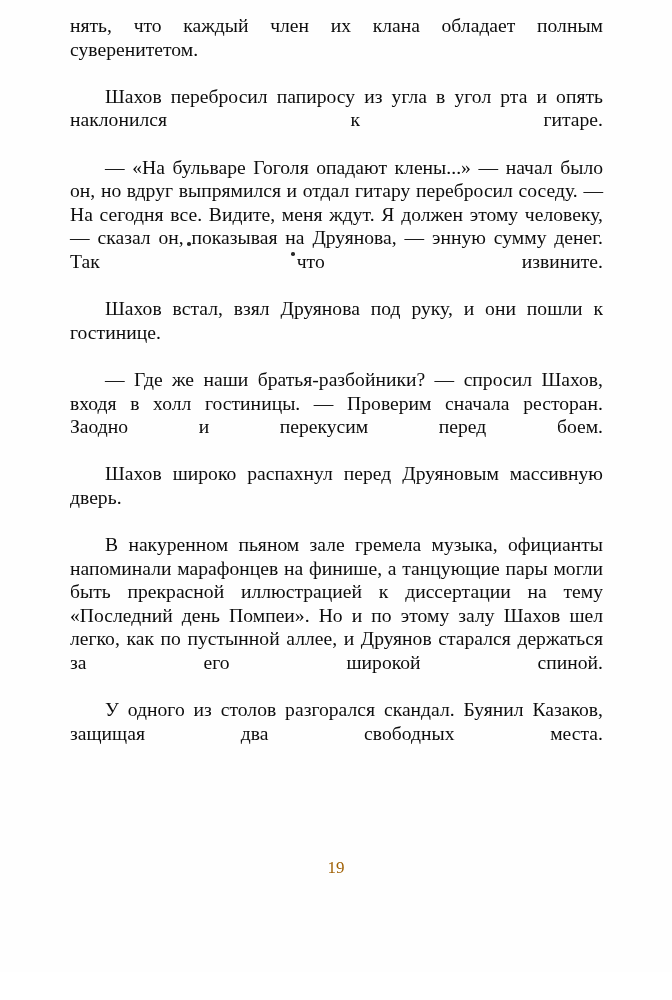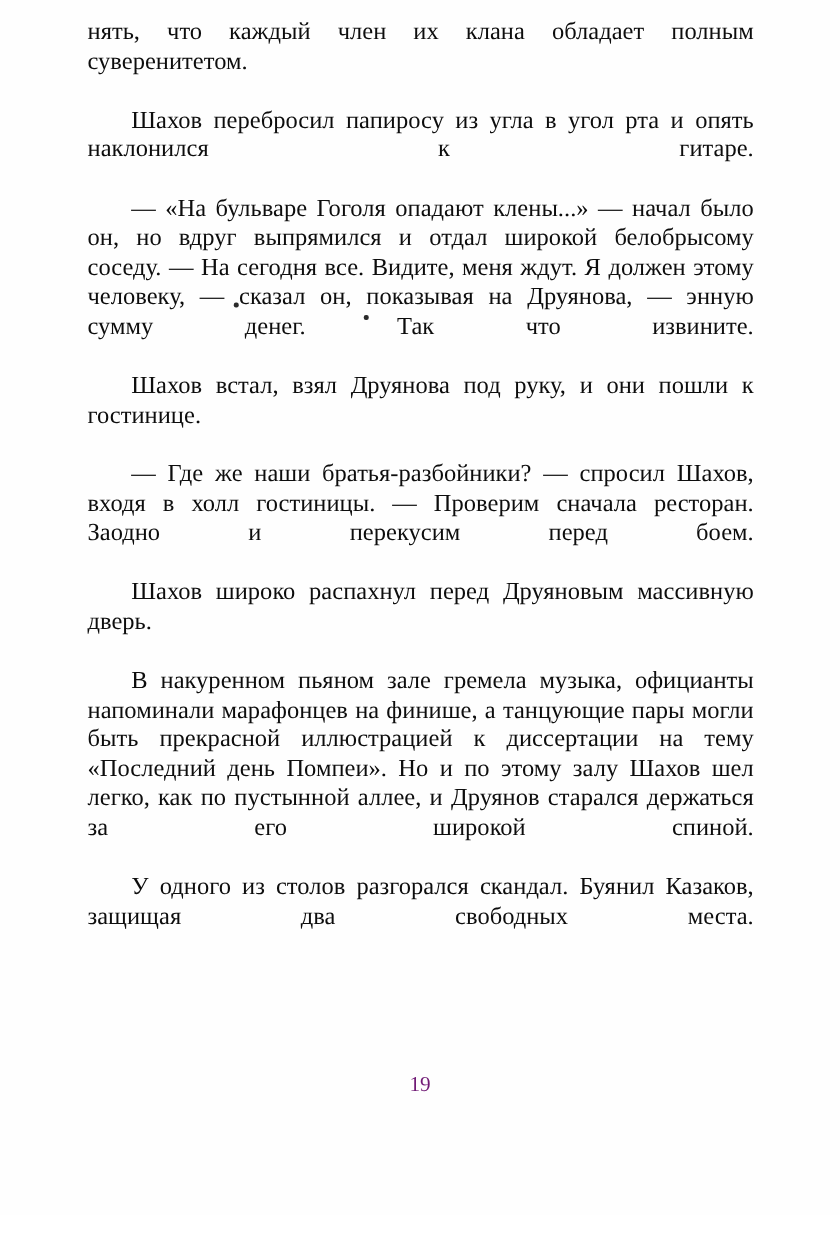--- a/index.html
+++ b/index.html
@@ -47,41 +47,41 @@
     width: 100%;
   }
   #page-number {
     position: absolute;
     top: 858px;
     left: 0;
     width: 672px;
     text-align: center;
     font-size: 17px;
     line-height: 20px;
-    color: #701a75;
+    color: #a16207;
   }
   
   .speckle {
     position: absolute;
     background: #2a2a2a;
     border-radius: 50%;
     pointer-events: none;
   }
   #speckle-1 { left: 187px; top: 242px; width: 3.5px; height: 3.5px; }
   #speckle-2 { left: 291px; top: 252px; width: 3.5px; height: 3.5px; }
 </style>
 </head>
 <body>
 
 <div id="page" style="background: rgb(254, 254, 254); color: rgb(13, 13, 13);">
 
   <div id="text-block">
       <p class="para no-indent">нять, что каждый член их клана обладает полным суверенитетом.</p>
       <p class="para">Шахов перебросил папиросу из угла в угол рта и опять наклонился к гитаре.</p>
-      <p class="para">— «На бульваре Гоголя опадают клены...» — начал было он, но вдруг выпрямился и отдал широкой белобрысому соседу. — На сегодня все. Видите, меня ждут. Я должен этому человеку, — сказал он, показывая на Друянова, — энную сумму денег. Так что извините.</p>
+      <p class="para">— «На бульваре Гоголя опадают клены...» — начал было он, но вдруг выпрямился и отдал гитару перебросил соседу. — На сегодня все. Видите, меня ждут. Я должен этому человеку, — сказал он, показывая на Друянова, — энную сумму денег. Так что извините.</p>
       <p class="para">Шахов встал, взял Друянова под руку, и они пошли к гостинице.</p>
       <p class="para">— Где же наши братья-разбойники? — спросил Шахов, входя в холл гостиницы. — Проверим сначала ресторан. Заодно и перекусим перед боем.</p>
       <p class="para">Шахов широко распахнул перед Друяновым массивную дверь.</p>
       <p class="para">В накуренном пьяном зале гремела музыка, официанты напоминали марафонцев на финише, а танцующие пары могли быть прекрасной иллюстрацией к диссертации на тему «Последний день Помпеи». Но и по этому залу Шахов шел легко, как по пустынной аллее, и Друянов старался держаться за его широкой спиной.</p>
       <p class="para">У одного из столов разгорался скандал. Буянил Казаков, защищая два свободных места.</p>
     </div>
 
   <div id="page-number">19</div>
 
   <span class="speckle" id="speckle-1"></span>

